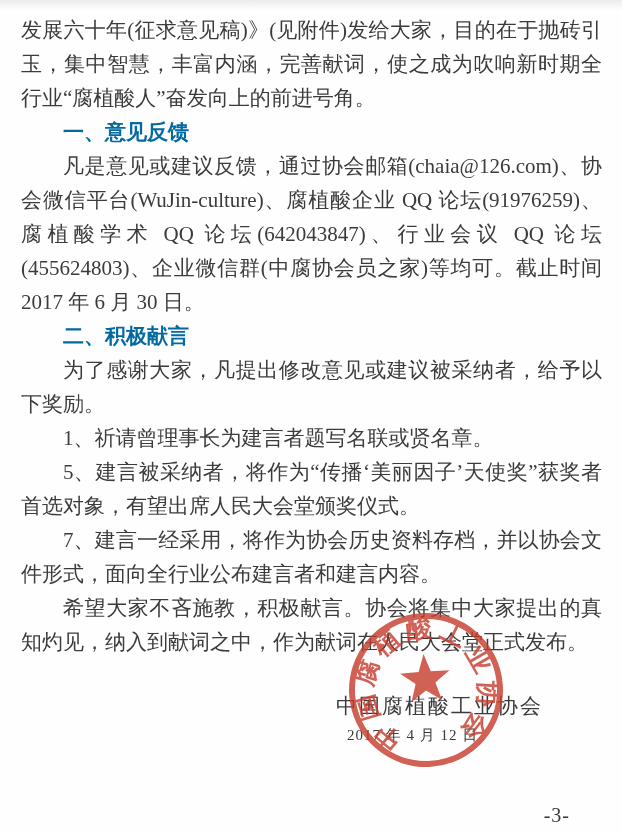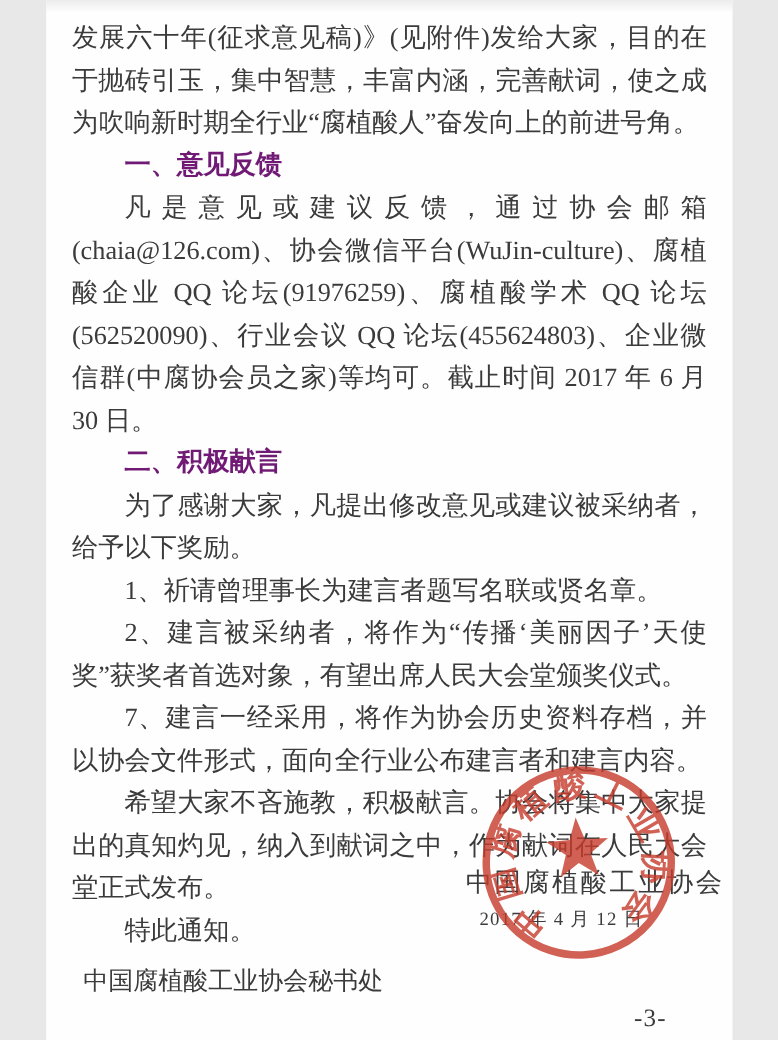--- a/index.html
+++ b/index.html
@@ -1,39 +1,39 @@
 <!DOCTYPE html>
 <html><head>
 <meta charset="utf-8">
 <style>
   html,body{margin:0;padding:0;background:#e8e8e8;}
   .page{
     position:relative;
-    width:549px;height:832px;
+    width:622px;height:832px;
     margin:0 auto;
     background:#fefefe;
     font-family:"Liberation Serif","DejaVu Serif",serif;
     color:#3b3b3b;
     overflow:hidden;
   }
   .page::before{
     content:"";position:absolute;left:0;top:0;right:0;height:10px;
     background:linear-gradient(#d9d9d9,rgba(255,255,255,0));
     opacity:.5;pointer-events:none;
   }
   .content{
     position:absolute;left:21px;right:20px;top:13px;
     font-size:21px;line-height:34px;text-align:justify;
   }
   .content p{margin:0;text-indent:42px;}
   .content p.flush{text-indent:0;}
   .heading{
     font-family:"Liberation Sans","DejaVu Sans",sans-serif;
     font-weight:bold;text-indent:42px;margin:0;
-    font-size:21px;line-height:34px;color:#701a75;
+    font-size:21px;line-height:34px;color:#0369a1;
   }
   .sig-org{
     position:absolute;left:336px;top:692px;
     font-size:21px;letter-spacing:2px;white-space:nowrap;
   }
   .sig-date{
     position:absolute;left:347px;top:726px;
     font-size:15px;letter-spacing:1px;white-space:nowrap;
   }
   .seal{
@@ -51,45 +51,43 @@
   }
 </style>
 </head>
 <body>
 
 <div class="page">
 
   <div class="content">
     <p class="flush">发展六十年(征求意见稿)》(见附件)发给大家，目的在于抛砖引玉，集中智慧，丰富内涵，完善献词，使之成为吹响新时期全行业“腐植酸人”奋发向上的前进号角。</p>
     <p class="heading">一、意见反馈</p>
-    <p>凡是意见或建议反馈，通过协会邮箱(chaia@126.com)、协会微信平台(WuJin-culture)、腐植酸企业 QQ 论坛(91976259)、腐植酸学术 QQ 论坛(562520090)、行业会议 QQ 论坛(455624803)、企业微信群(中腐协会员之家)等均可。截止时间 2017 年 6 月 30 日。</p>
+    <p>凡是意见或建议反馈，通过协会邮箱(chaia@126.com)、协会微信平台(WuJin-culture)、腐植酸企业 QQ 论坛(91976259)、腐植酸学术 QQ 论坛(642043847)、行业会议 QQ 论坛(455624803)、企业微信群(中腐协会员之家)等均可。截止时间 2017 年 6 月 30 日。</p>
     <p class="heading">二、积极献言</p>
     <p>为了感谢大家，凡提出修改意见或建议被采纳者，给予以下奖励。</p>
     <p>1、祈请曾理事长为建言者题写名联或贤名章。</p>
-    <p>2、建言被采纳者，将作为“传播‘美丽因子’天使奖”获奖者首选对象，有望出席人民大会堂颁奖仪式。</p>
+    <p>5、建言被采纳者，将作为“传播‘美丽因子’天使奖”获奖者首选对象，有望出席人民大会堂颁奖仪式。</p>
     <p>7、建言一经采用，将作为协会历史资料存档，并以协会文件形式，面向全行业公布建言者和建言内容。</p>
     <p>希望大家不吝施教，积极献言。协会将集中大家提出的真知灼见，纳入到献词之中，作为献词在人民大会堂正式发布。</p>
-    <p>特此通知。</p>
   </div>
 
   <div class="sig-org">中国腐植酸工业协会</div>
   <div class="sig-date">2017 年 4 月 12 日</div>
 
   <svg class="seal" viewBox="0 0 192 192" xmlns="http://www.w3.org/2000/svg">
     <g transform="rotate(-4 96 96)">
       <circle cx="96" cy="96" r="74" fill="none" stroke="#c63b2b" stroke-width="6"></circle>
       <polygon points="96,60 102.1,77.6 120.7,78 105.9,89.2 111.3,107 96,96.4 80.7,107 86.1,89.2 71.3,78 89.9,77.6" fill="#c63b2b"></polygon>
       <defs>
         <path id="sealArc" d="M 69.5 141.9 A 53 53 0 1 1 122.5 141.9" fill="none"></path>
       </defs>
       <text font-size="26" font-weight="bold" fill="#c63b2b" font-family="'Liberation Serif','DejaVu Serif',serif">
         <textPath href="#sealArc" startOffset="0" textLength="272">中国腐植酸工业协会</textPath>
       </text>
     </g>
   </svg>
 
   <div class="footer">
-    <span>中国腐植酸工业协会秘书处</span>
   </div>
 
   <div class="page-number">-3-</div>
 
 </div>
 
 </body></html>

